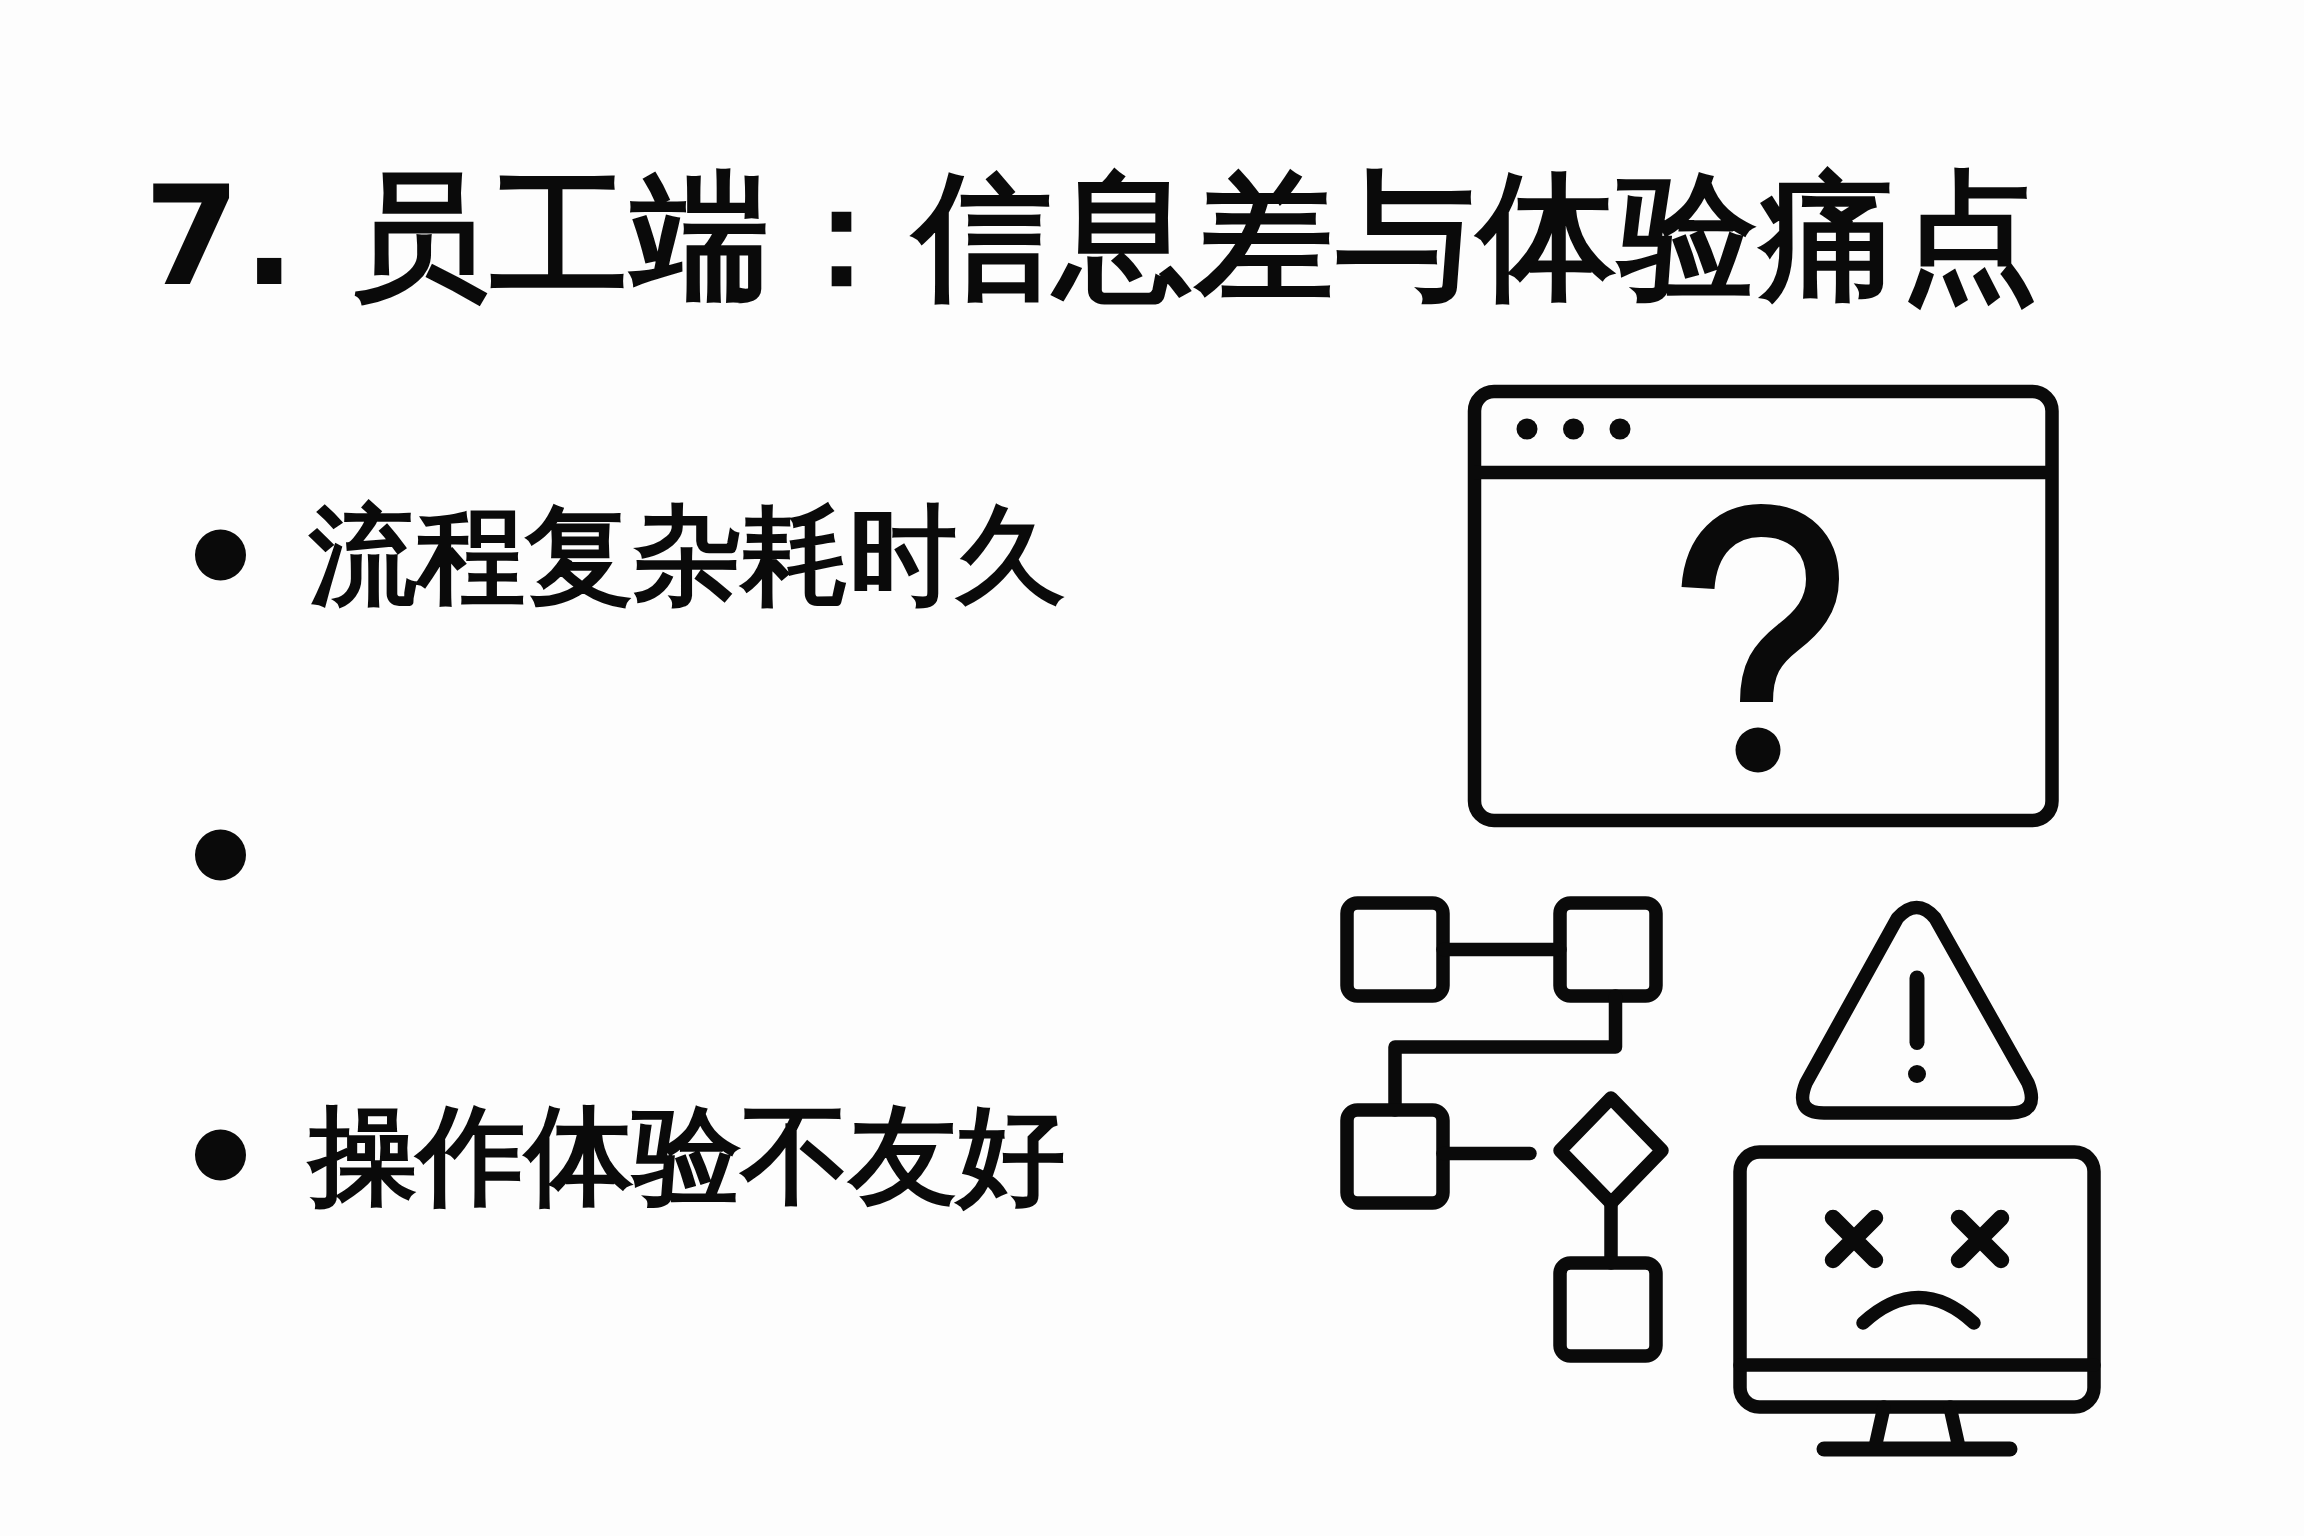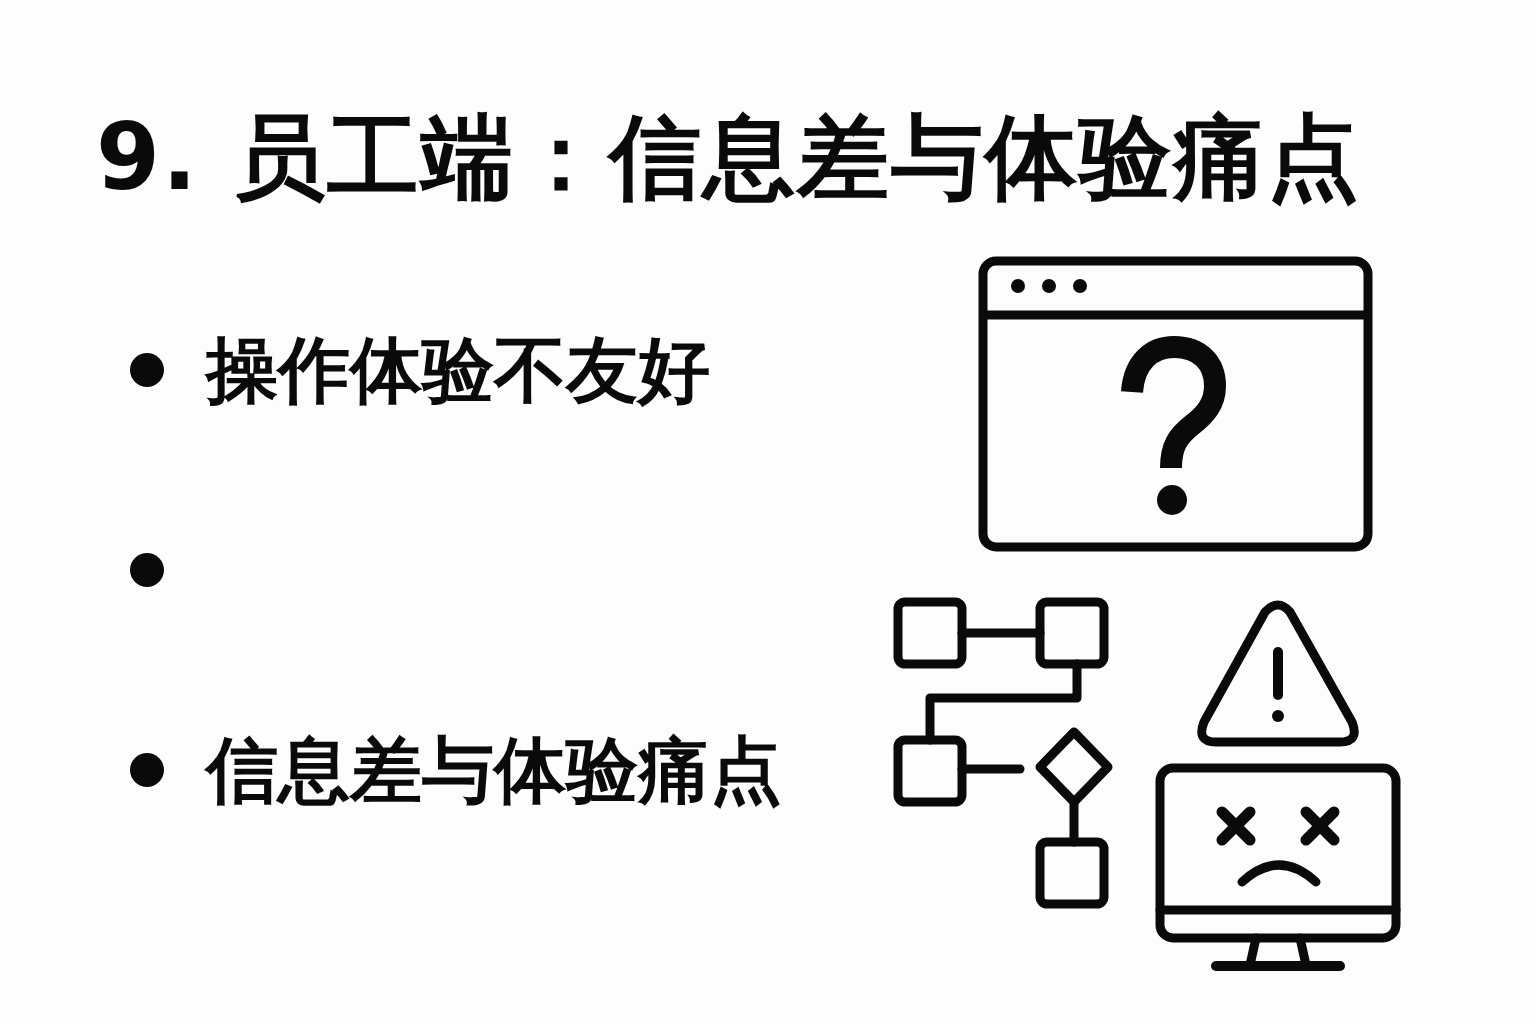--- a/index.html
+++ b/index.html
@@ -57,33 +57,33 @@
       position: absolute;
       left: 0;
       top: 0;
     }
   </style>
 </head>
 <body>
 
 <div>
 
-  <div class="title">9. 员工端：信息差与体验痛点</div>
+  <div class="title">7. 员工端：信息差与体验痛点</div>
 
   <ul class="bullets">
     <li class="bullet-item">
       <span class="bullet-dot"></span>
-      <span class="bullet-text">操作体验不友好</span>
+      <span class="bullet-text">流程复杂耗时久</span>
     </li>
     <li class="bullet-item">
       <span class="bullet-dot"></span>
     </li>
     <li class="bullet-item">
       <span class="bullet-dot"></span>
-      <span class="bullet-text">信息差与体验痛点</span>
+      <span class="bullet-text">操作体验不友好</span>
     </li>
   </ul>
 
   <svg class="illus" width="1536" height="1024" viewBox="0 0 1536 1024">
 
     <g fill="none" stroke="#0a0a0a" stroke-width="9" stroke-linejoin="round">
       <rect x="983" y="261" width="385" height="286" rx="13"></rect>
       <line x1="983" y1="315" x2="1368" y2="315"></line>
       <circle cx="1018" cy="286" r="7" fill="#0a0a0a" stroke="none"></circle>
       <circle cx="1049" cy="286" r="7" fill="#0a0a0a" stroke="none"></circle>

